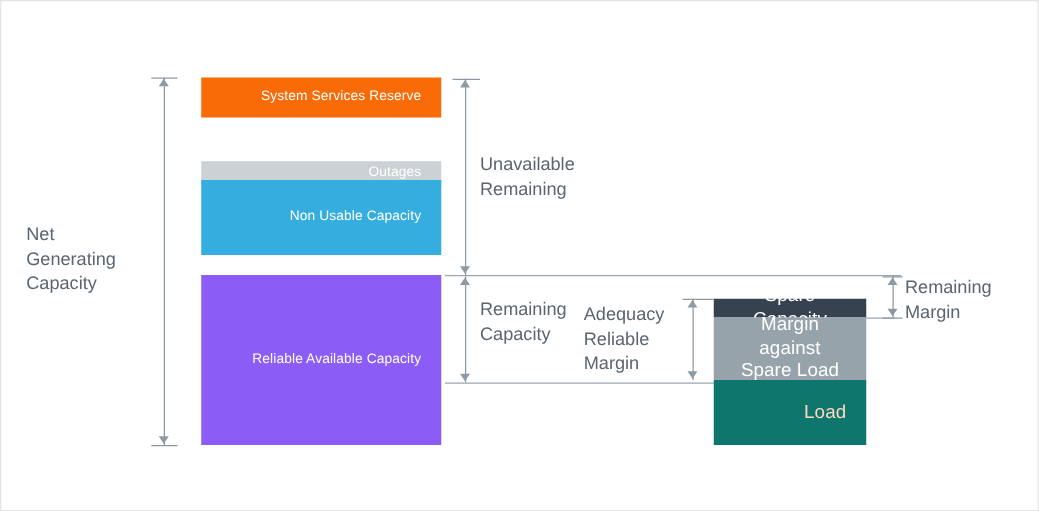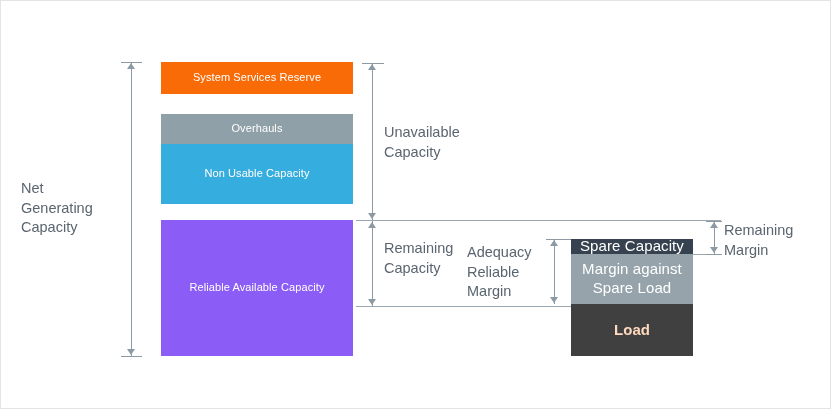--- a/index.html
+++ b/index.html
@@ -19,27 +19,27 @@
     box-sizing: border-box;
     overflow: hidden;
   }
 
   
   .seg {
     position: absolute;
     box-sizing: border-box;
     display: flex;
     align-items: center;
-    justify-content: center;
+    justify-content: flex-end;
     text-align: center;
     color: #ffffff;
     font-size: 11px;
     line-height: 1.25;
     letter-spacing: .1px;
-    padding: 0 2px;
+    padding: 0 16px;
   }
   .seg.small { font-size: 15px; }
 
   
   .olabel {
     position: absolute;
     color: #5a6570;
     font-size: 14.5px;
     line-height: 1.35;
     white-space: pre-line;
@@ -83,59 +83,56 @@
   <div class="hline" style="left:692px; top:253px; width:23px;"></div>
 
   <div class="seg" style="left:160px; top:61px; width:192px; height:32px; background:#f96b07;">
     <span>System Services Reserve</span>
   </div>
 
   <div class="seg" style="left:160px; top:93px; width:192px; height:20px; background:#ccd1d6;margin-top:35px;">
     <span>Outages</span>
   </div>
 
-  <div class="seg" style="left:160px; top:113px; width:192px; height:30px; background:#8fa0a8;">
-    <span>Overhauls</span>
-  </div>
 
   <div class="seg" style="left:160px; top:143px; width:192px; height:60px; background:#36addf;">
     <span>Non Usable Capacity</span>
   </div>
 
   <div class="seg" style="left:160px; top:219px; width:192px; height:136px; background:#8b5cf6;">
     <span>Reliable Available Capacity</span>
   </div>
 
   <div class="seg small" style="left:570px; top:238px; width:122px; height:15px; background:#36424f;">
     <span>Spare Capacity</span>
   </div>
 
   <div class="seg small" style="left:570px; top:253px; width:122px; height:50px; background:#96a3ab;">
     <span>Margin against Spare Load</span>
   </div>
 
-  <div class="seg small" style="left:570px; top:303px; width:122px; height:52px; background:#404040; color:#ffd9bd;font-weight:bold;">
+  <div class="seg small" style="left:570px; top:303px; width:122px; height:52px; background:#0f766e; color:#ffd9bd;">
     <span>Load</span>
   </div>
 
   <div class="cap" style="left:120px; top:61px;  width:21px;"></div>
   <div class="cap" style="left:120px; top:355px; width:21px;"></div>
   <div class="vline" style="left:130px; top:61px; height:294px;"></div>
   <div class="arw up" style="left:126px; top:62px;"></div>
   <div class="arw down" style="left:126px; top:348px;"></div>
   <div class="olabel right" style="left:20px; top:178px; width:100px;">Net
 Generating
 Capacity</div>
 
   <div class="cap" style="left:361px; top:62px; width:22px;"></div>
   <div class="vline" style="left:371px; top:62px; height:157px;"></div>
   <div class="arw up" style="left:367px; top:63px;"></div>
   <div class="arw down" style="left:367px; top:212px;"></div>
   <div class="olabel left" style="left:383px; top:122px; width:130px;">Unavailable
-Capacity</div>
+Remaining</div>
 
   <div class="vline" style="left:371px; top:220px; height:85px;"></div>
   <div class="arw up" style="left:367px; top:221px;"></div>
   <div class="arw down" style="left:367px; top:298px;"></div>
   <div class="olabel left" style="left:383px; top:238px; width:115px;">Remaining
 Capacity</div>
 
   <div class="cap" style="left:545px; top:238px; width:25px;"></div>
   <div class="vline" style="left:553px; top:238px; height:65px;"></div>
   <div class="arw up" style="left:549px; top:239px;"></div>

